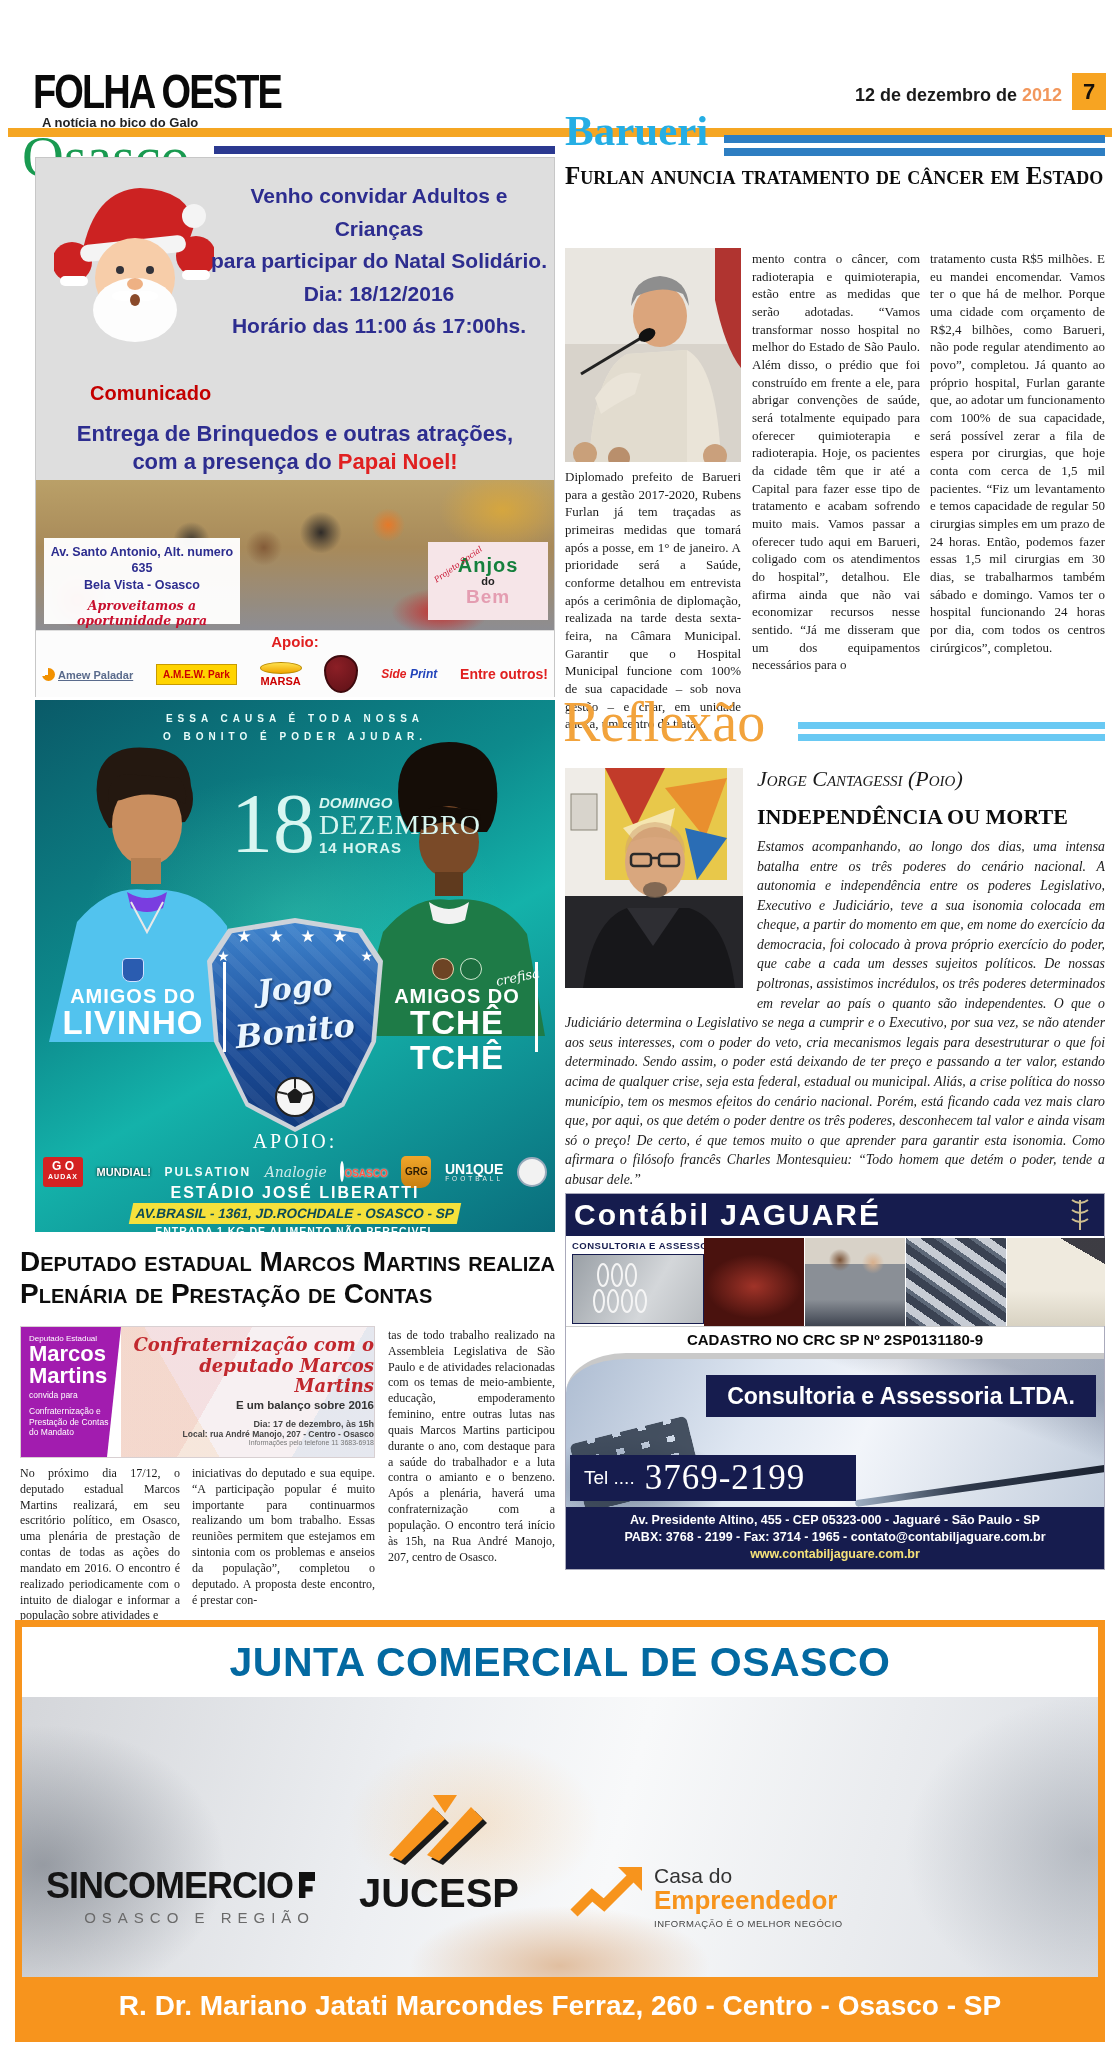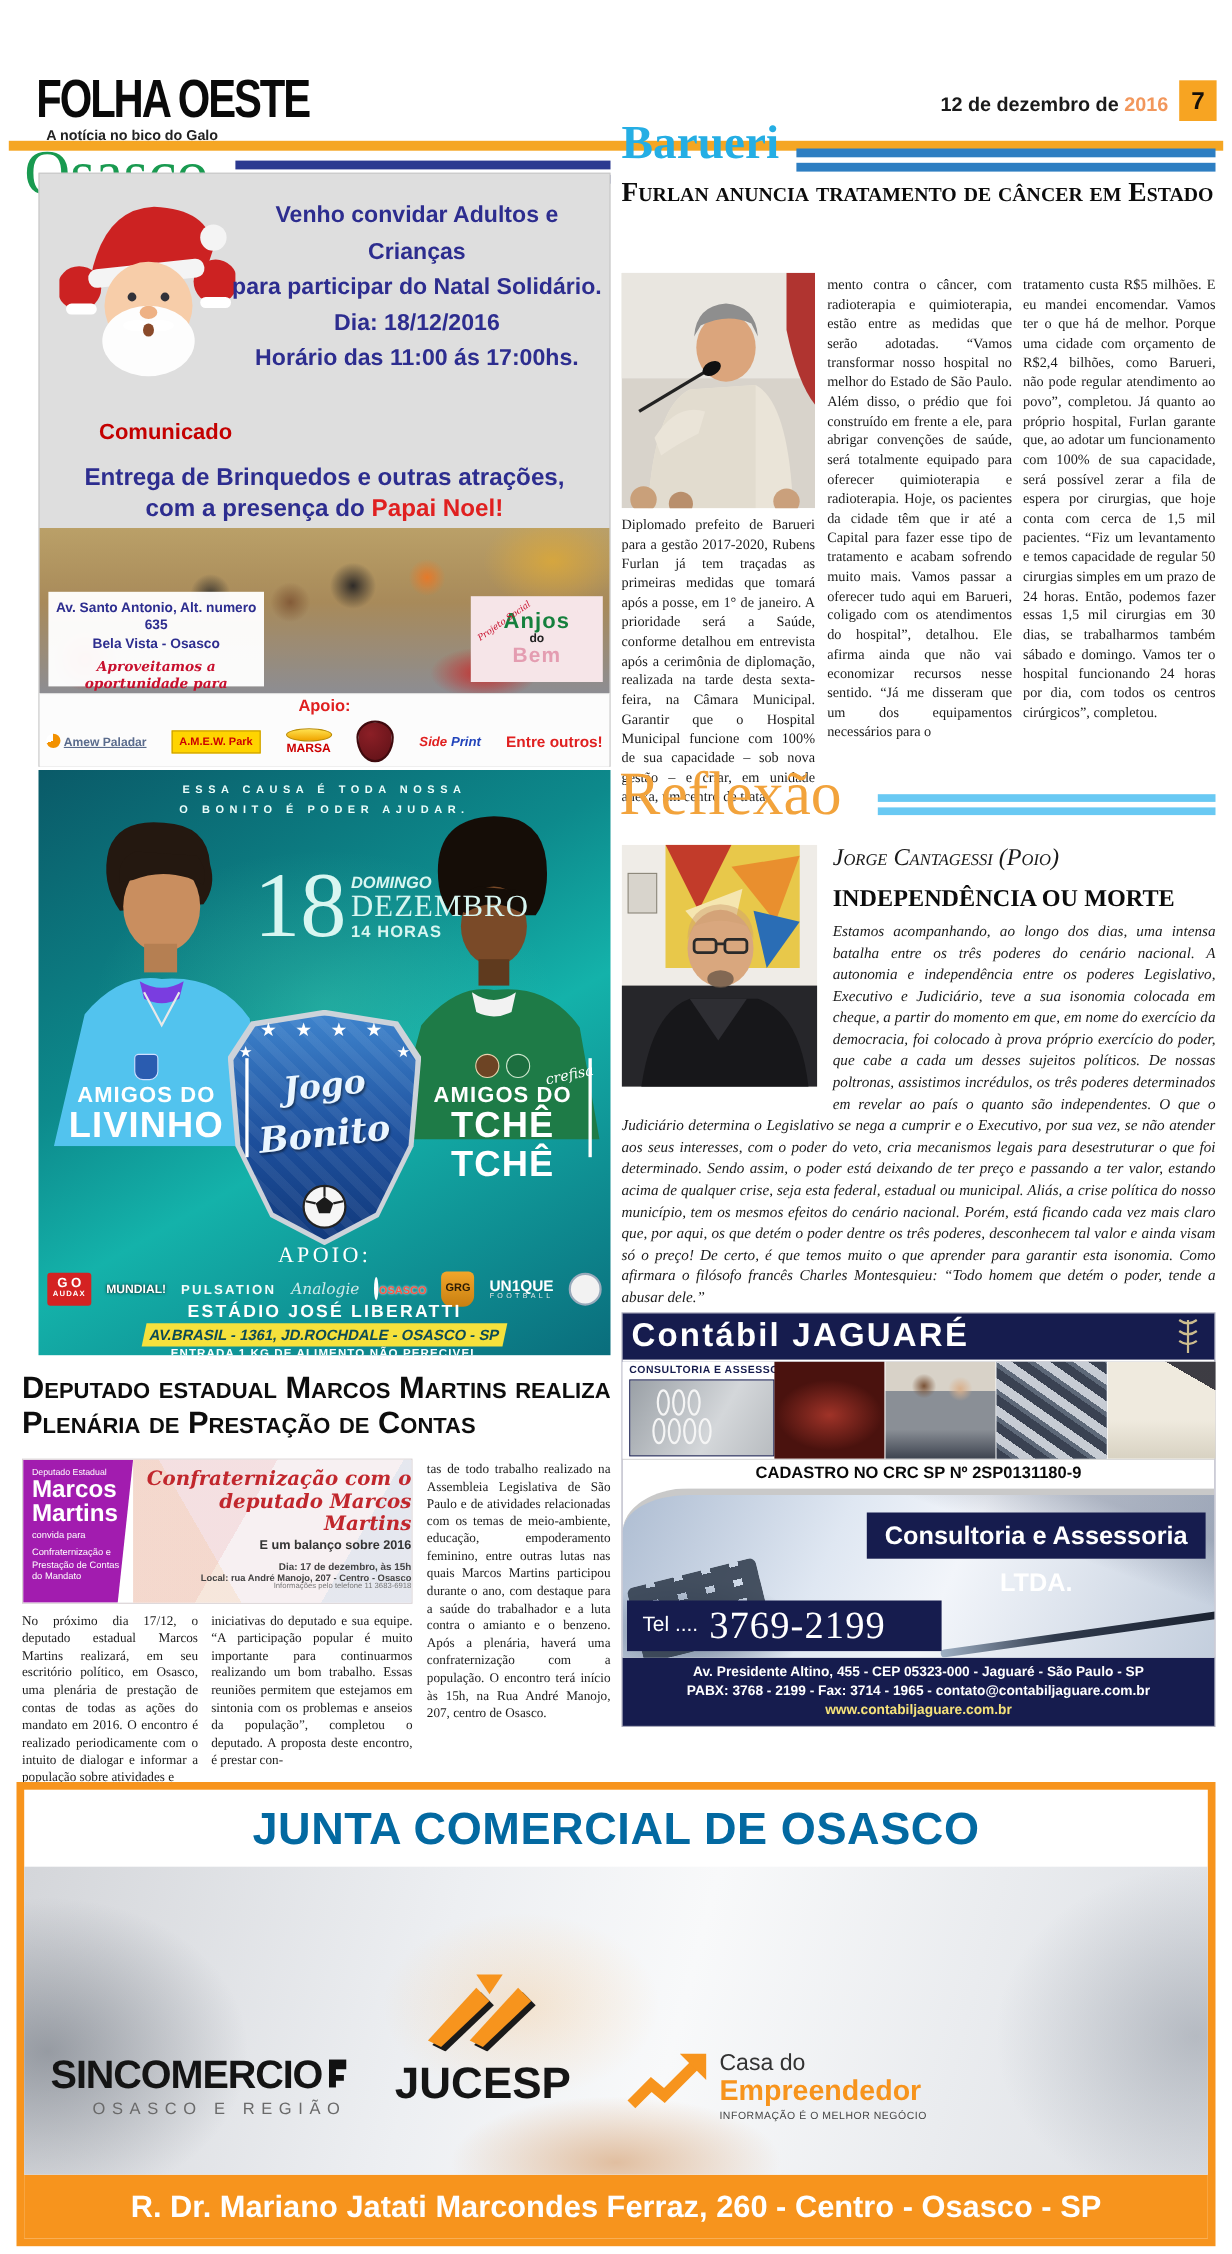--- a/index.html
+++ b/index.html
@@ -222,21 +222,21 @@
        radial-gradient(140px 70px at 12% 85%,rgba(40,60,90,.55),rgba(0,0,0,0) 70%),
        linear-gradient(200deg,rgba(20,30,60,.25) 0 12%,rgba(0,0,0,0) 30%),
        linear-gradient(115deg,#aebdd2 0%,#dfe7f2 35%,#f2f5fa 55%,#c3cedd 100%);
      border-top-left-radius:60px 40px;overflow:hidden;}
   .jag-photo .keys{position:absolute;left:10px;bottom:8px;width:120px;height:70px;opacity:.85;
      background:repeating-linear-gradient(0deg,#2c3848 0 12px,rgba(0,0,0,0) 12px 18px),
                 repeating-linear-gradient(90deg,#2c3848 0 18px,rgba(0,0,0,0) 18px 26px);
      transform:rotate(-14deg);border-radius:6px;}
   .jag-photo .pen{position:absolute;right:-10px;bottom:18px;width:260px;height:7px;background:
       linear-gradient(90deg,#9fb0c4,#303a4c 40%,#1a2230);transform:rotate(-8deg);border-radius:4px;}
-  .jag-box{position:absolute;right:8px;top:16px;width:308px;height:42px;background:#161C4E;
+  .jag-box{position:absolute;right:8px;top:16px;width:390px;height:42px;background:#161C4E;
            color:#fff;text-align:center;font-size:23px;font-weight:700;line-height:42px;}
   .jag-tel{position:absolute;left:4px;bottom:6px;width:286px;height:46px;background:#161C4E;color:#fff;
            padding-left:14px;box-sizing:border-box;display:flex;align-items:center;}
   .jag-tel .tl{font-size:19px;}
   .jag-tel .tn{font-family:"Liberation Serif",serif;font-size:35px;margin-left:10px;letter-spacing:1px;}
   .jag-foot{background:#161C4E;color:#fff;text-align:center;padding:5px 0 6px;line-height:1.35;}
   .jag-foot .f1,.jag-foot .f2{font-size:12.5px;font-weight:700;}
   .jag-foot .f3{font-size:12.5px;font-weight:700;color:#F5E27A;}
 
   
@@ -265,21 +265,21 @@
   .junta-addr{height:58px;line-height:58px;background:#F7941D;color:#fff;text-align:center;
               font-size:28px;font-weight:800;}
 </style>
 </head>
 <body>
 
 <div class="page">
 
   <div class="abs mast-title">FOLHA OESTE</div>
   <div class="abs mast-tag">A notícia no bico do Galo</div>
-  <div class="abs mast-date"><span>12 de dezembro de </span><span class="yr">2016</span></div>
+  <div class="abs mast-date"><span>12 de dezembro de </span><span class="yr">2012</span></div>
   <div class="abs page-badge">7</div>
   <div class="abs mast-bar"></div>
 
   <div class="abs osasco-title serif">Osasco</div>
   <div class="abs dbl osasco-lines">
       <i></i>
       <i></i>
     </div>
 
   <div class="abs flyer">

